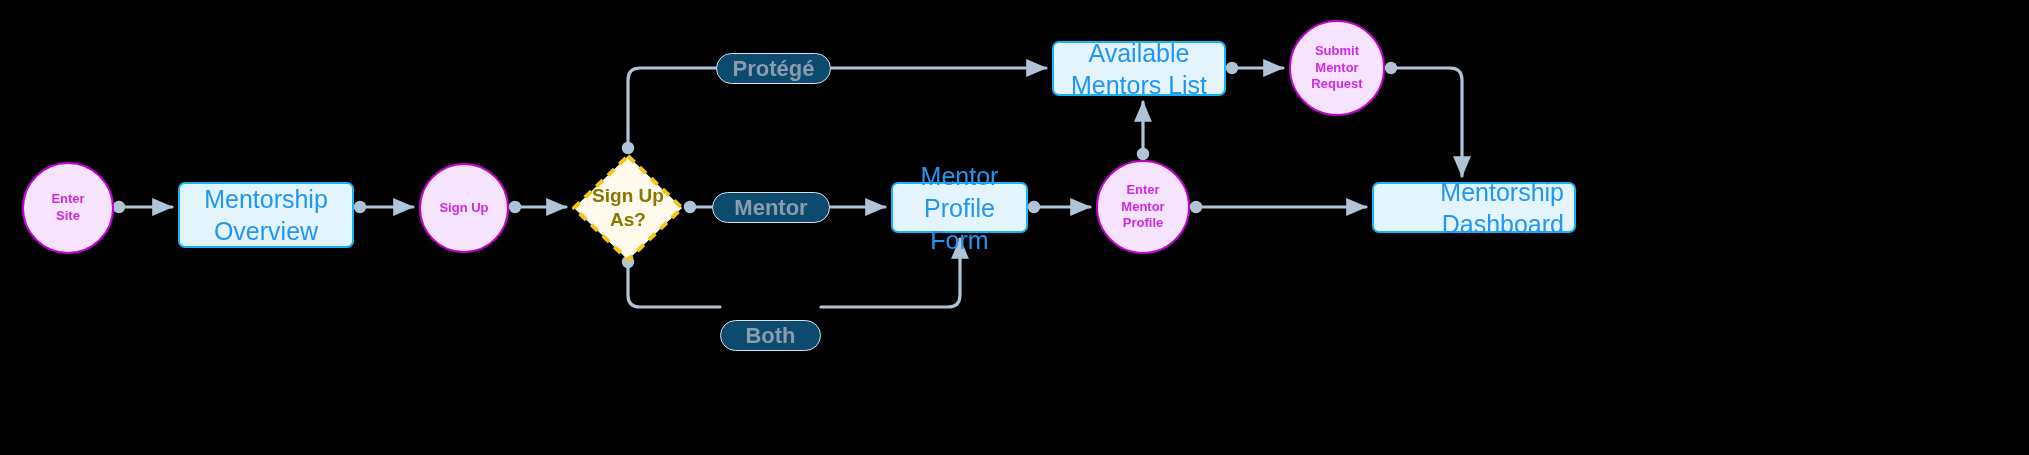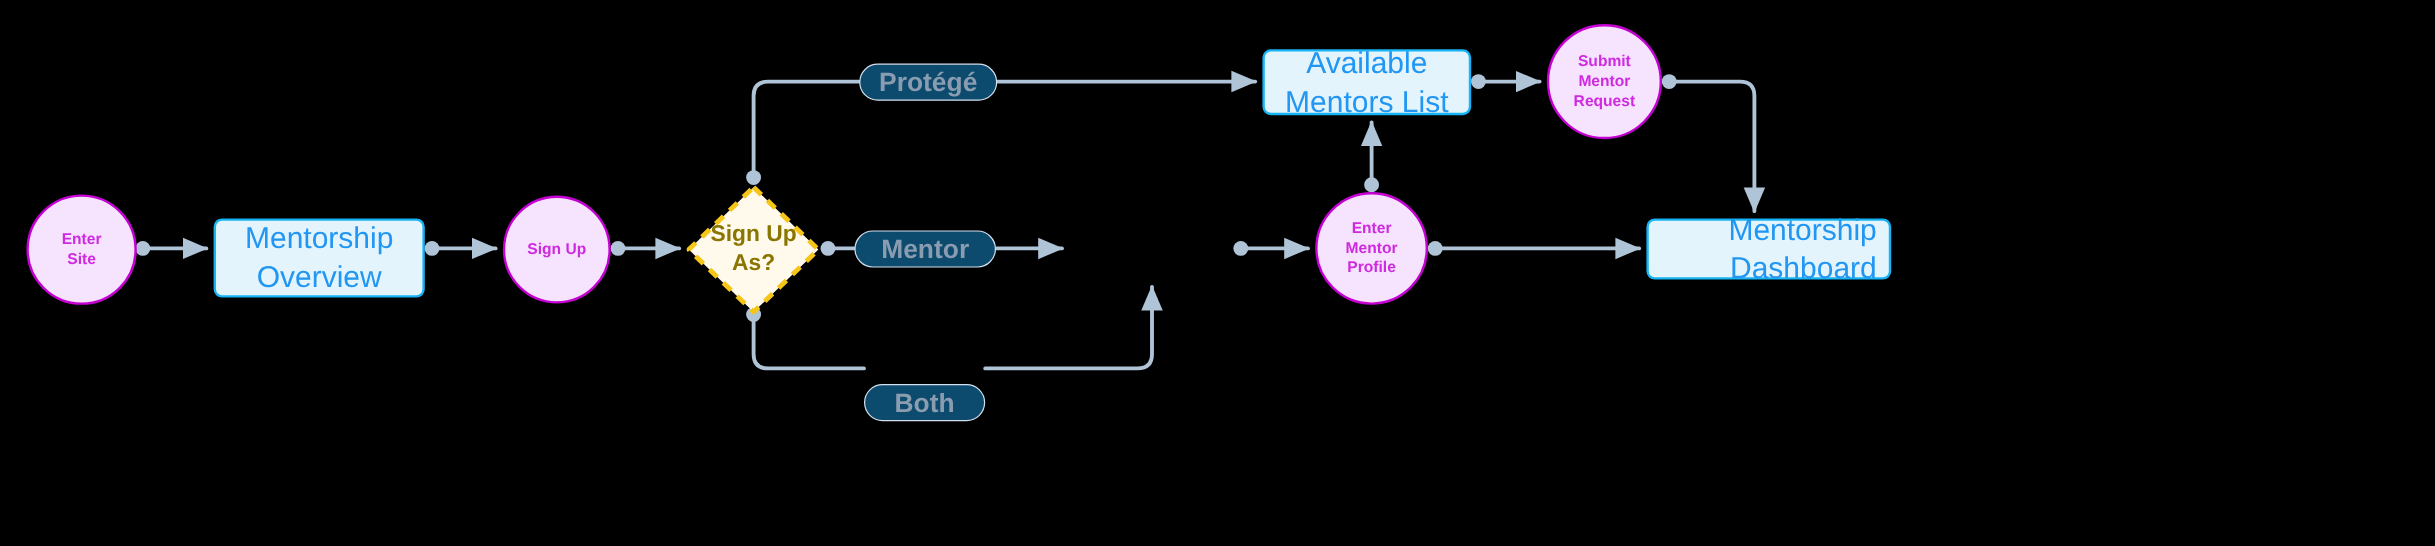--- a/index.html
+++ b/index.html
@@ -160,20 +160,23 @@
   <div class="node rect-node" style="left:1052px; top:41px; width:174px; height:55px;">
     <span>Available Mentors List</span>
   </div>
 
   <div class="node circle-node multiline" style="left:1289px; top:20px; width:96px; height:96px;">
     <span>Submit
 Mentor
 Request</span>
   </div>
 
+  <div class="node rect-node" style="left:891px; top:182px; width:137px; height:51px;">
+    <span>Mentor Profile Form</span>
+  </div>
 
   <div class="node circle-node multiline" style="left:1096px; top:160px; width:94px; height:94px;">
     <span>Enter
 Mentor
 Profile</span>
   </div>
 
   <div class="node rect-node" style="left:1372px; top:182px; width:204px; height:51px;text-align:right;">
     <span>Mentorship Dashboard</span>
   </div>

